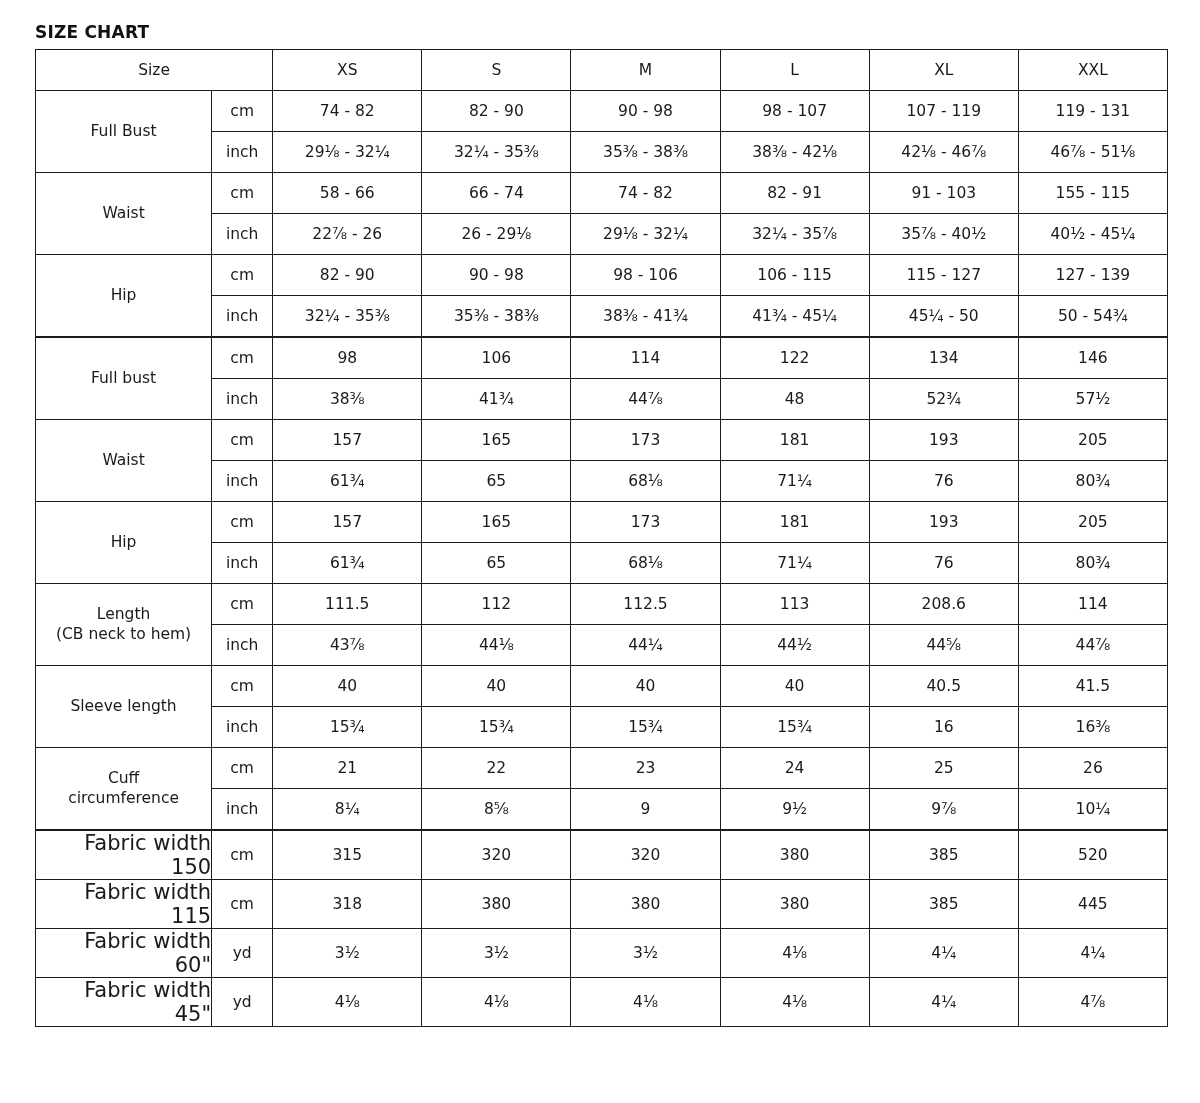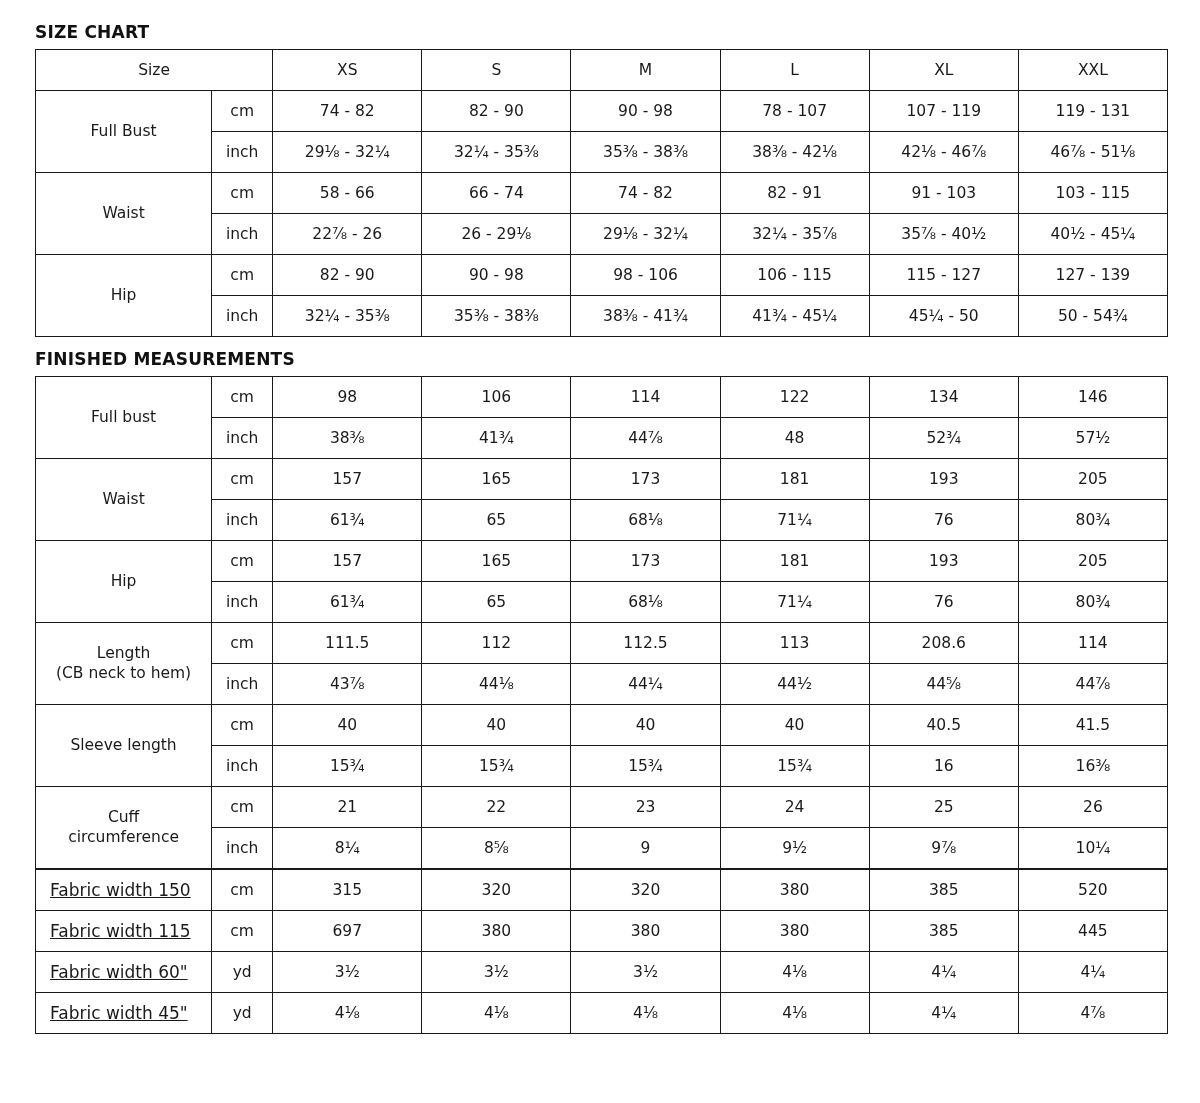--- a/index.html
+++ b/index.html
@@ -58,24 +58,23 @@
     font-size: 15px;
   }
   .hdr-cell {
     height: 42px;
   }
   
   table.fabric td {
     height: 40px;
   }
   table.fabric .fab-label {
-    text-align: left;
+    text-align: right;
     padding-left: 14px;
-    font-size: 17px;
-    text-decoration: underline;
+    font-size: 21px;
   }
 </style>
 </head>
 <body>
 
 <div class="page">
 
   <h2 class="section-title">SIZE CHART</h2>
   <table class="chart">
     <colgroup>
@@ -98,21 +97,21 @@
         <td class="hdr-cell">XL</td>
         <td class="hdr-cell">XXL</td>
       </tr>
 
       <tr>
         <td class="label-cell" rowspan="2">Full Bust</td>
         <td class="unit-cell">cm</td>
         <td>74 - 82</td>
         <td>82 - 90</td>
         <td>90 - 98</td>
-        <td>78 - 107</td>
+        <td>98 - 107</td>
         <td>107 - 119</td>
         <td>119 - 131</td>
       </tr>
       <tr>
         <td class="unit-cell">inch</td>
         <td>29⅛ - 32¼</td>
         <td>32¼ - 35⅜</td>
         <td>35⅜ - 38⅜</td>
         <td>38⅜ - 42⅛</td>
         <td>42⅛ - 46⅞</td>
@@ -120,21 +119,21 @@
       </tr>
 
       <tr>
         <td class="label-cell" rowspan="2">Waist</td>
         <td class="unit-cell">cm</td>
         <td>58 - 66</td>
         <td>66 - 74</td>
         <td>74 - 82</td>
         <td>82 - 91</td>
         <td>91 - 103</td>
-        <td>103 - 115</td>
+        <td>155 - 115</td>
       </tr>
       <tr>
         <td class="unit-cell">inch</td>
         <td>22⅞ - 26</td>
         <td>26 - 29⅛</td>
         <td>29⅛ - 32¼</td>
         <td>32¼ - 35⅞</td>
         <td>35⅞ - 40½</td>
         <td>40½ - 45¼</td>
       </tr>
@@ -154,21 +153,20 @@
         <td>32¼ - 35⅜</td>
         <td>35⅜ - 38⅜</td>
         <td>38⅜ - 41¾</td>
         <td>41¾ - 45¼</td>
         <td>45¼ - 50</td>
         <td>50 - 54¾</td>
       </tr>
     </tbody>
   </table>
 
-  <h2 class="section-title spaced">FINISHED MEASUREMENTS</h2>
   <table class="chart">
     <colgroup>
       <col class="col-label">
         <col class="col-unit">
       <col class="col-size">
         <col class="col-size">
         <col class="col-size">
       <col class="col-size">
         <col class="col-size">
         <col class="col-size">
@@ -321,21 +319,21 @@
         <td>315</td>
         <td>320</td>
         <td>320</td>
         <td>380</td>
         <td>385</td>
         <td>520</td>
       </tr>
       <tr>
         <td class="fab-label">Fabric width 115</td>
         <td class="unit-cell">cm</td>
-        <td>697</td>
+        <td>318</td>
         <td>380</td>
         <td>380</td>
         <td>380</td>
         <td>385</td>
         <td>445</td>
       </tr>
       <tr>
         <td class="fab-label">Fabric width 60"</td>
         <td class="unit-cell">yd</td>
         <td>3½</td>

